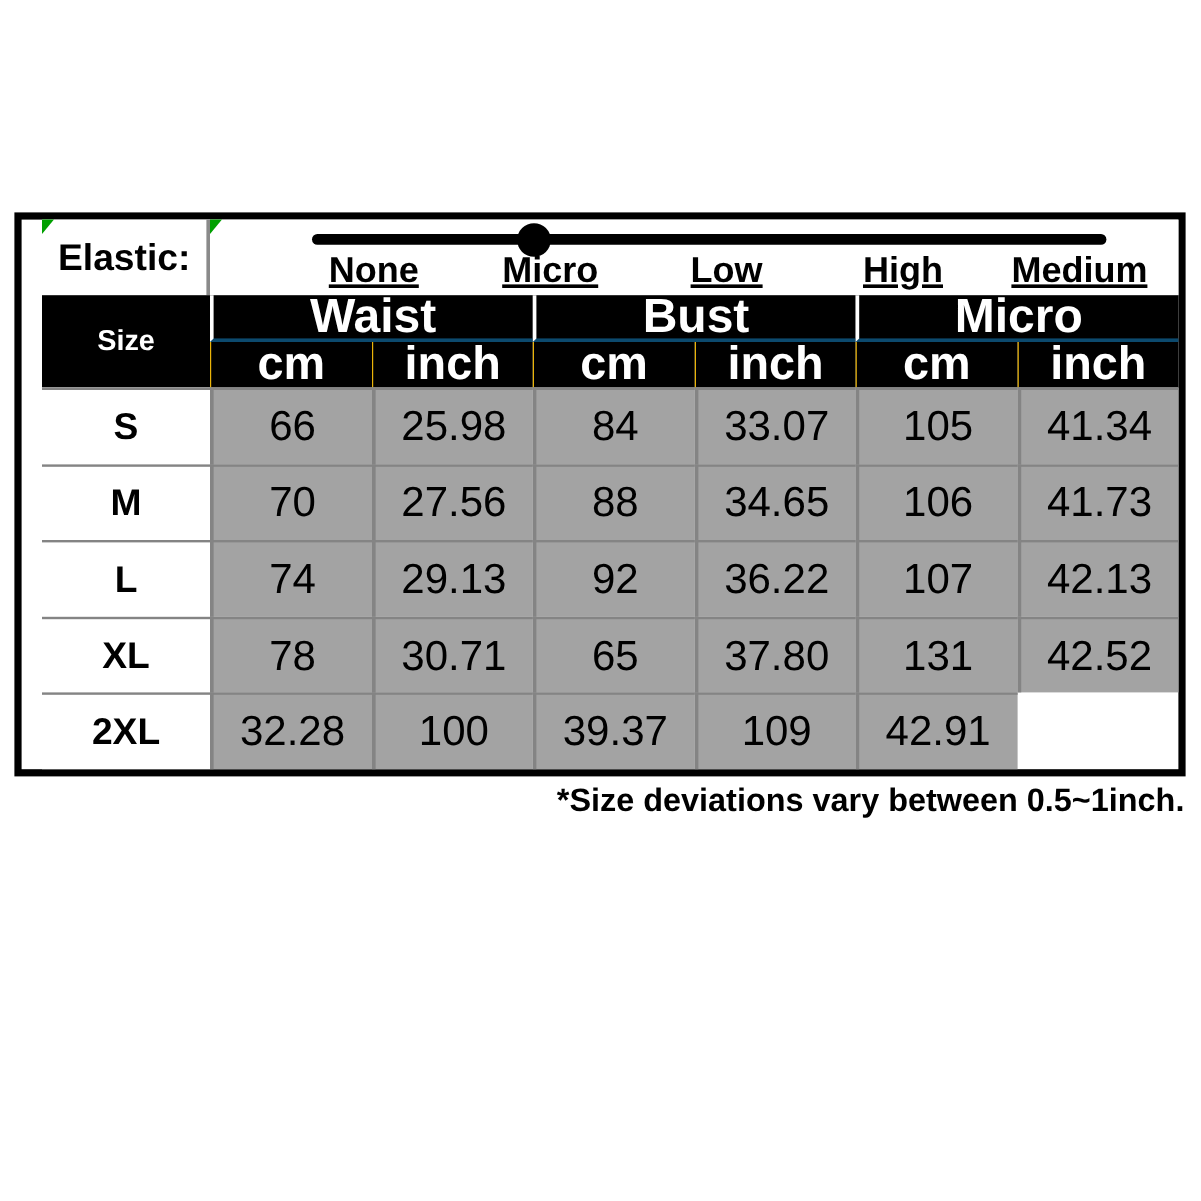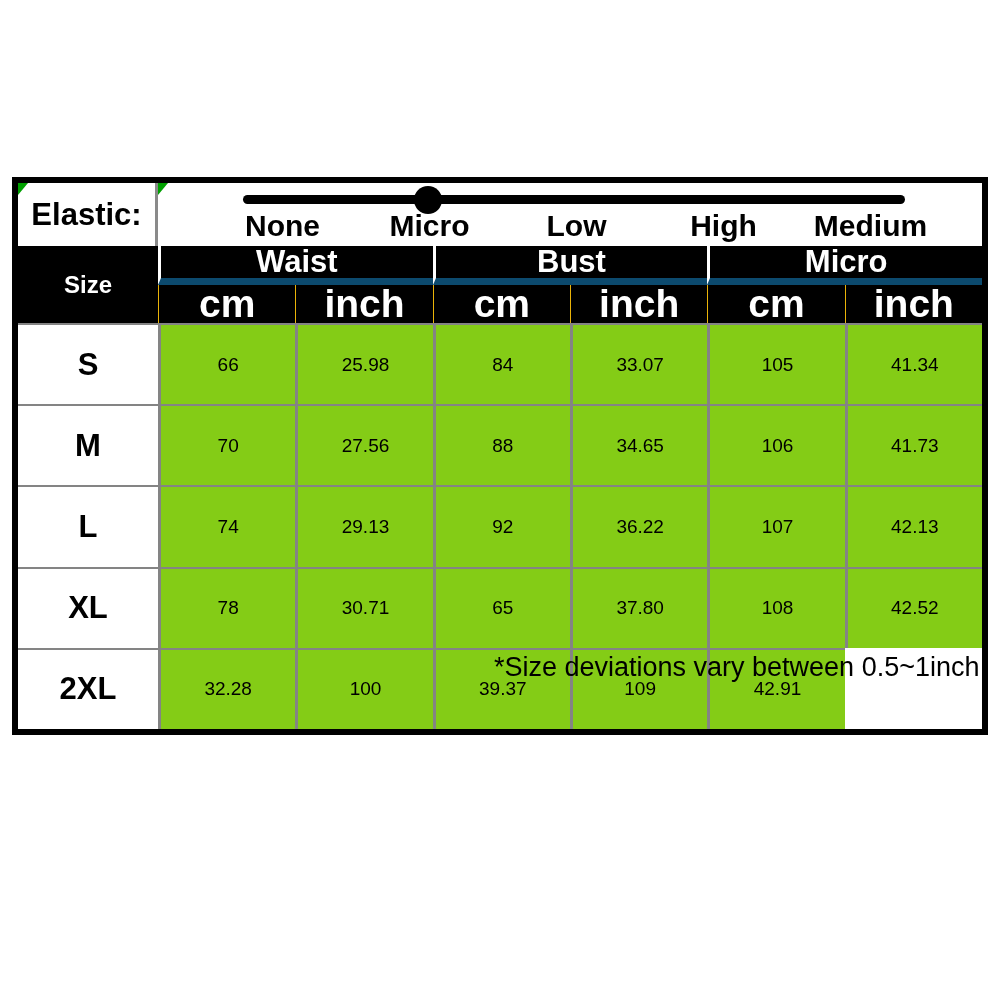--- a/index.html
+++ b/index.html
@@ -9,27 +9,28 @@
     position: relative;
     overflow: hidden;
     font-family: "Liberation Sans", sans-serif;
     color: #000;
   }
 
   
   .chart {
     position: absolute;
     left: 12px; top: 177px;
-    width: 976px; height: 558px;
+    width: 976px; height: 470px;
     border: 6px solid #000;
     box-sizing: border-box;
     background: #fff;
     display: grid;
     grid-template-columns: 140px repeat(6, 1fr);
     grid-template-rows: 63px 39px 38px repeat(5, 1fr);
+    padding-left: 17px;
   }
   .cell {
     display: flex;
     align-items: center;
     justify-content: center;
     box-sizing: border-box;
     position: relative;
     overflow: visible;
   }
 
@@ -61,23 +62,24 @@
   }
   .slider-dot {
     position: absolute;
     left: 256px; top: 3px;
     width: 28px; height: 28px;
     background: #000;
     border-radius: 50%;
   }
   .slider-labels {
     position: absolute;
-    left: 51px; top: 27px;
+    left: 63px; top: 27px;
     width: 735px; height: 34px;
     display: flex;
+    text-decoration: underline;
   }
   .slider-labels span {
     flex: 1;
     text-align: center;
     font-weight: bold;
     font-size: 30px;
     line-height: 32px;
   }
 
   
@@ -87,49 +89,50 @@
     font-weight: bold;
   }
   .size-hdr {
     grid-column: 1;
     grid-row: 2 / span 2;
     font-size: 24px;
   }
   .group {
     grid-column: span 2;
     border-left: 3px solid #fff;
-    border-bottom: 7px solid #0c4a6e;
-    font-size: 31px;
+    border-bottom: 3px solid #0c4a6e;
+    font-size: 40px;
   }
   .unit {
     border-left: 1px solid #eab308;
     font-size: 39px;
   }
 
   
   .size-cell {
     border-top: 2px solid #848484;
     font-weight: bold;
     font-size: 31px;
     background: #fff;
   }
   .num {
     border-top: 2px solid #848484;
     border-left: 3px solid #848484;
-    font-size: 19px;
-    background: #84cc16;
+    font-size: 35px;
+    background: #a3a3a3;
   }
 
   
   .footnote {
     position: absolute;
     right: 14px; top: 651px;
     font-size: 27px;
     line-height: 32px;
     text-align: right;
+    font-weight: bold;
   }
 </style>
 </head>
 <body>
 
 <div class="chart">
 
   <div class="cell elastic-label-cell">
     <span class="corner-flag"></span>
     <span>Elastic:</span>
@@ -181,21 +184,21 @@
   <div class="cell num">92</div>
   <div class="cell num">36.22</div>
   <div class="cell num">107</div>
   <div class="cell num">42.13</div>
 
   <div class="cell size-cell">XL</div>
   <div class="cell num">78</div>
   <div class="cell num">30.71</div>
   <div class="cell num">65</div>
   <div class="cell num">37.80</div>
-  <div class="cell num">108</div>
+  <div class="cell num">131</div>
   <div class="cell num">42.52</div>
 
   <div class="cell size-cell">2XL</div>
   <div class="cell num">32.28</div>
   <div class="cell num">100</div>
   <div class="cell num">39.37</div>
   <div class="cell num">109</div>
   <div class="cell num">42.91</div>
 
 </div>

